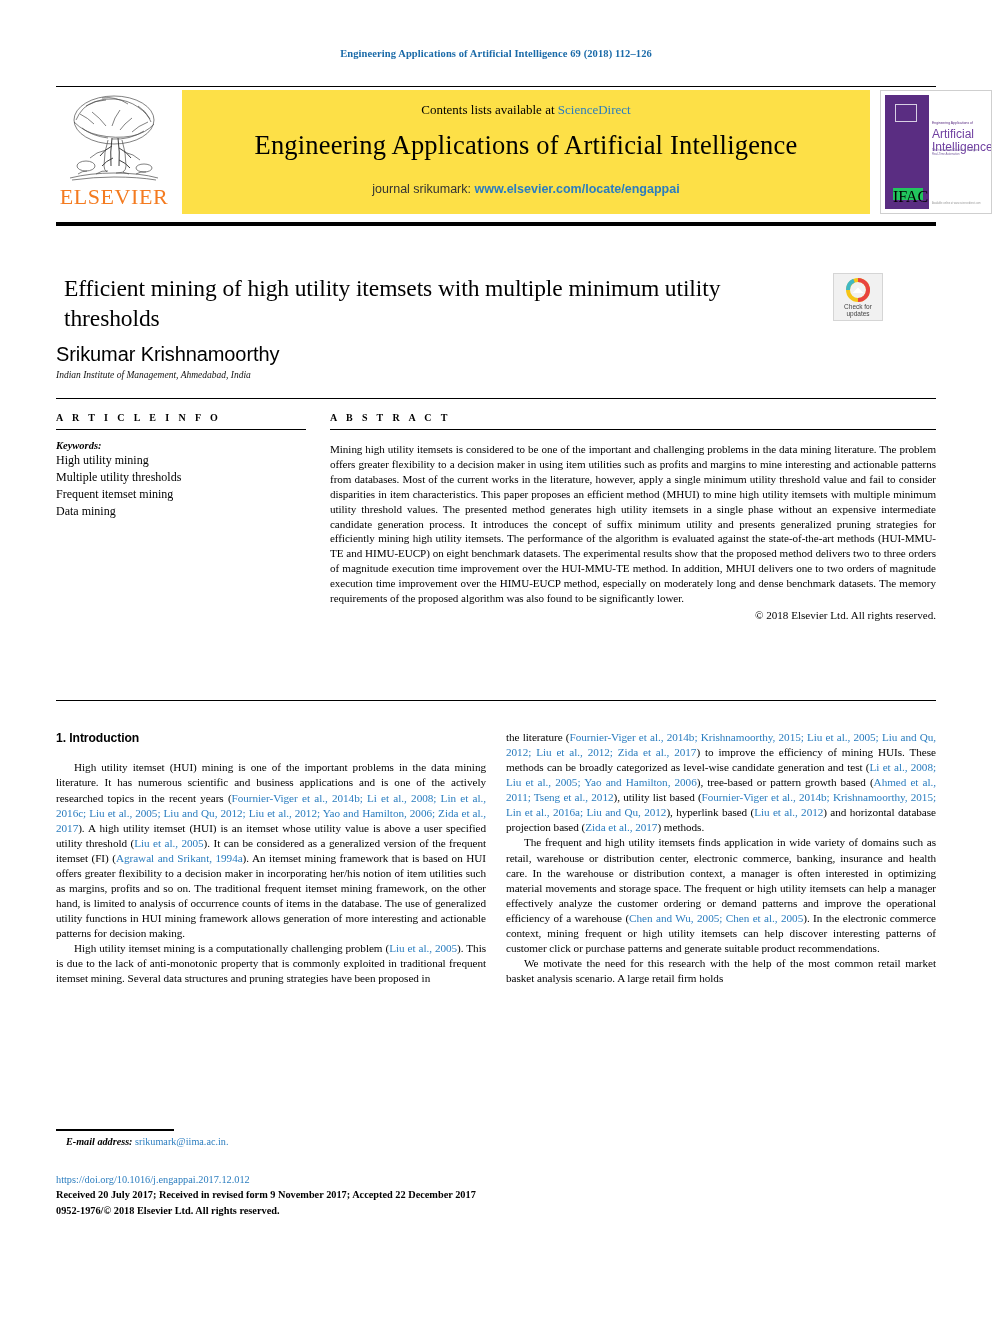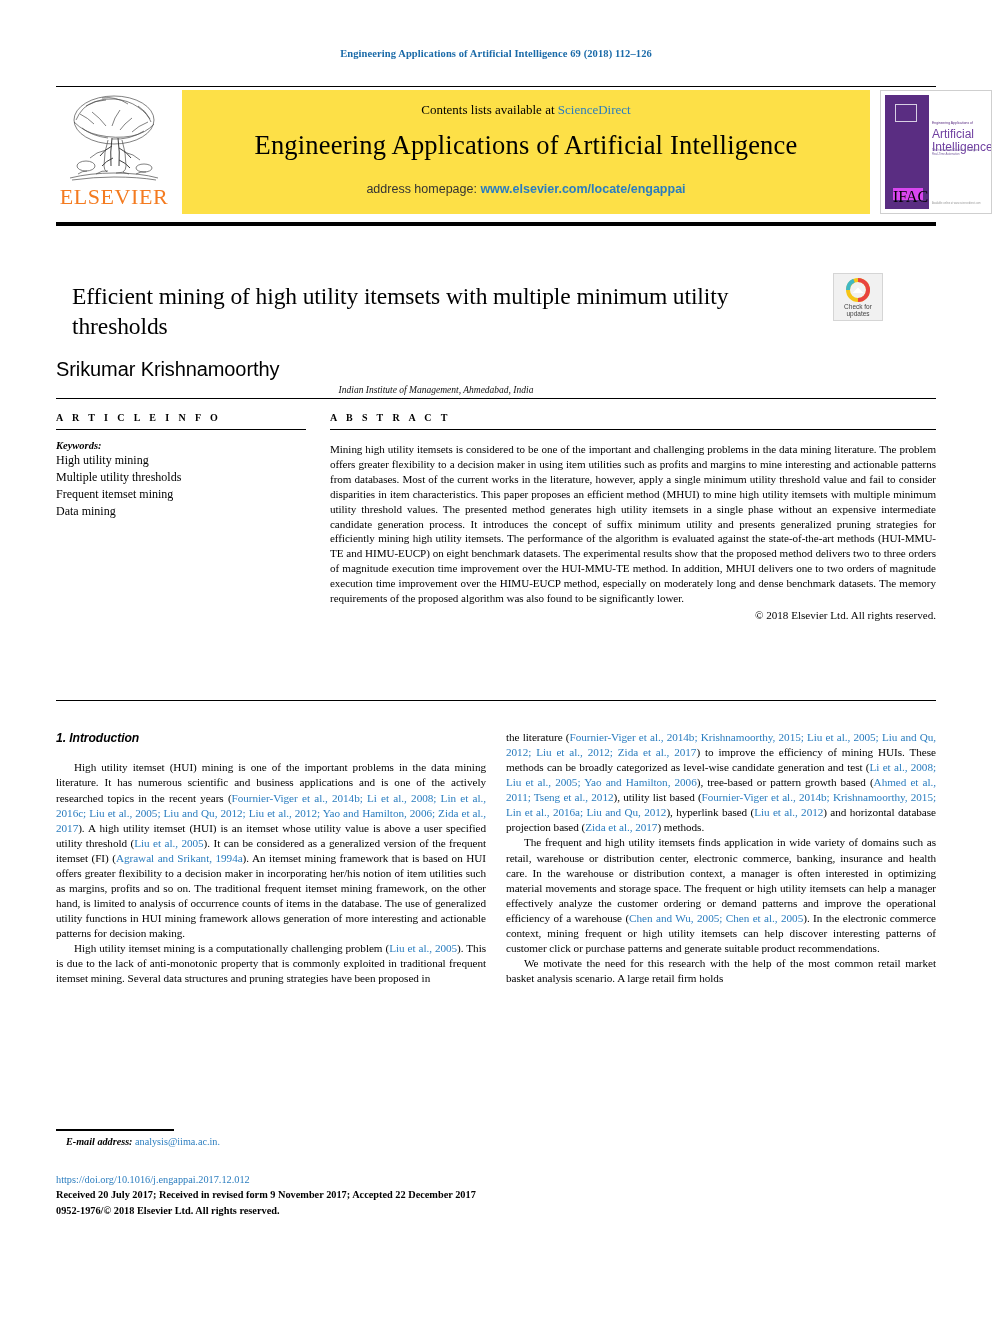--- a/index.html
+++ b/index.html
@@ -136,21 +136,21 @@
   .cover-logo {
     position: absolute;
     left: 10px; top: 9px;
     width: 20px; height: 16px;
     border: 1px solid #d8cfe4;
   }
   .cover-ifac {
     position: absolute;
     left: 8px; bottom: 9px;
     width: 30px; height: 12px;
-    background: #d946ef;
+    background: #22c55e;
   }
   .cover-t1 {
     position: absolute;
     left: 51px; top: 30px;
     width: 54px;
     font-family: "Liberation Sans", sans-serif;
     font-size: 3.4px;
     color: #5a2d82;
     line-height: 1.3;
   }
@@ -193,37 +193,36 @@
   
   .title-block {
     position: absolute;
     left: 56px; top: 266px;
     width: 760px;
   }
   .article-title {
     font-size: 23.5px;
     line-height: 1.27;
     font-weight: normal;
-    margin: 16px;
+    margin: 8px;
     letter-spacing: -0.1px;
   }
   .author-name {
     font-family: "Liberation Sans", sans-serif;
     font-size: 20px;
     font-weight: normal;
     margin: 9px 0 0 0;
     letter-spacing: -0.1px;
   }
   .affiliation {
     font-family: "Liberation Serif", serif;
     font-style: italic;
     font-size: 9.5px;
     margin: 4px 0 0 0;
     color: #111;
-    text-align: center;
   }
 
   
   .crossmark {
     position: absolute;
     left: 833px; top: 273px;
     width: 50px;
     height: 48px;
     background: #f1f1f1;
     border: 1px solid #d5d5d5;
@@ -306,21 +305,20 @@
     letter-spacing: -0.05px;
   }
   #col-left  { left: 56px;  }
   #col-right { left: 506px; }
   .sec-head {
     font-family: "Liberation Sans", sans-serif;
     font-size: 12.2px;
     font-weight: bold;
     margin: 0 0 14px 0;
     letter-spacing: -0.1px;
-    font-style: italic;
   }
   .body-col p {
     margin: 0;
     text-indent: 18px;
   }
   .body-col p.cont { text-indent: 0; }
   a, .cite {
     color: #2B7DBF;
     text-decoration: none;
   }
@@ -391,21 +389,21 @@
           <path d="M16 84 q4-3 9-3 M74 84 q5-3 10-2"></path>
           <path d="M34 84 q6-4 12-3 M54 83 q7-2 13 1"></path>
         </g>
       </svg>
       <div class="elsevier-word">ELSEVIER</div>
     </div>
 
     <div class="banner">
       <div class="contents-line"><span>Contents lists available at </span><span class="sd">ScienceDirect</span></div>
       <div class="journal-title">Engineering Applications of Artificial Intelligence</div>
-      <div class="homepage-line"><span>address homepage: </span><span class="url">www.elsevier.com/locate/engappai</span></div>
+      <div class="homepage-line"><span>journal srikumark: </span><span class="url">www.elsevier.com/locate/engappai</span></div>
     </div>
 
     <div class="cover-thumb">
       <div class="cover-left">
         <div class="cover-logo"></div>
         <div class="cover-ifac">IFAC</div>
       </div>
       <div class="cover-right"></div>
       <div class="cover-t1">Engineering Applications of</div>
       <div class="cover-t2"><span>Artificial</span><br><span>Intelligence</span></div>
@@ -460,21 +458,21 @@
     <p>High utility itemset mining is a computationally challenging problem (<span class="cite">Liu et al., 2005</span>). This is due to the lack of anti-monotonic property that is commonly exploited in traditional frequent itemset mining. Several data structures and pruning strategies have been proposed in</p>
   </div>
 
   <div class="body-col" id="col-right">
     <p class="cont">the literature (<span class="cite">Fournier-Viger et al., 2014b; Krishnamoorthy, 2015; Liu et al., 2005; Liu and Qu, 2012; Liu et al., 2012; Zida et al., 2017</span>) to improve the efficiency of mining HUIs. These methods can be broadly categorized as level-wise candidate generation and test (<span class="cite">Li et al., 2008; Liu et al., 2005; Yao and Hamilton, 2006</span>), tree-based or pattern growth based (<span class="cite">Ahmed et al., 2011; Tseng et al., 2012</span>), utility list based (<span class="cite">Fournier-Viger et al., 2014b; Krishnamoorthy, 2015; Lin et al., 2016a; Liu and Qu, 2012</span>), hyperlink based (<span class="cite">Liu et al., 2012</span>) and horizontal database projection based (<span class="cite">Zida et al., 2017</span>) methods.</p>
     <p>The frequent and high utility itemsets finds application in wide variety of domains such as retail, warehouse or distribution center, electronic commerce, banking, insurance and health care. In the warehouse or distribution context, a manager is often interested in optimizing material movements and storage space. The frequent or high utility itemsets can help a manager effectively analyze the customer ordering or demand patterns and improve the operational efficiency of a warehouse (<span class="cite">Chen and Wu, 2005; Chen et al., 2005</span>). In the electronic commerce context, mining frequent or high utility itemsets can help discover interesting patterns of customer click or purchase patterns and generate suitable product recommendations.</p>
     <p>We motivate the need for this research with the help of the most common retail market basket analysis scenario. A large retail firm holds</p>
   </div>
 
   <div class="footnote-rule"></div>
-  <div class="email-line"><span>E-mail address:</span> <span class="addr">analysis@iima.ac.in.</span></div>
+  <div class="email-line"><span>E-mail address:</span> <span class="addr">srikumark@iima.ac.in.</span></div>
 
   <div class="footer">
     <div class="doi">https://doi.org/10.1016/j.engappai.2017.12.012</div>
     <div class="recv">Received 20 July 2017; Received in revised form 9 November 2017; Accepted 22 December 2017</div>
     <div class="issn">0952-1976/© 2018 Elsevier Ltd. All rights reserved.</div>
   </div>
 
 </div>
 
 </body></html>

